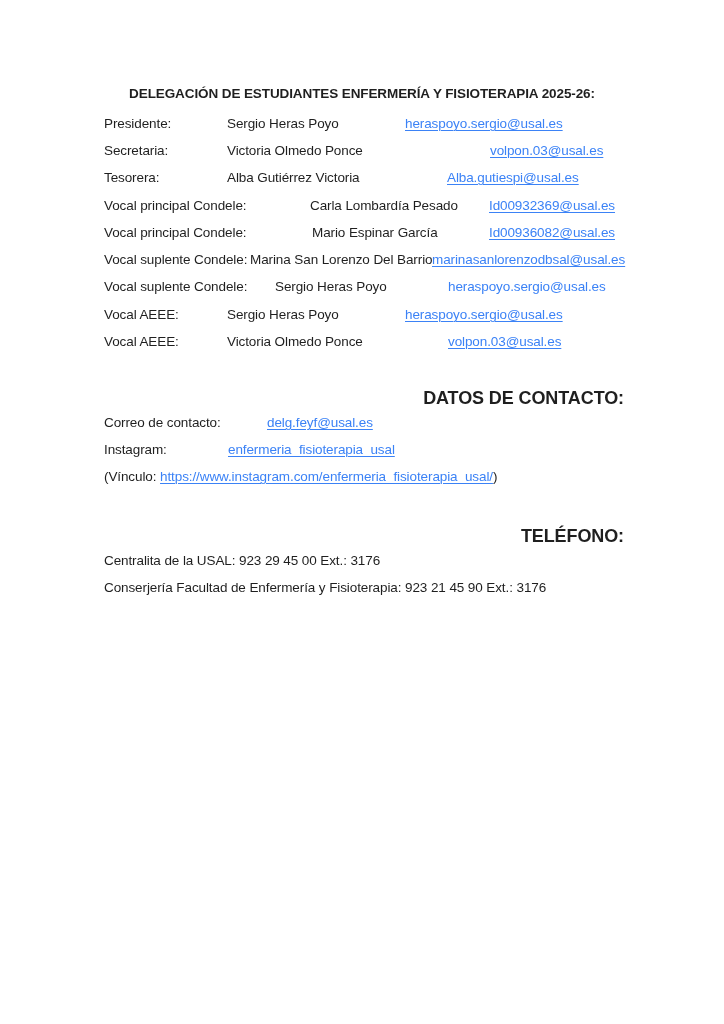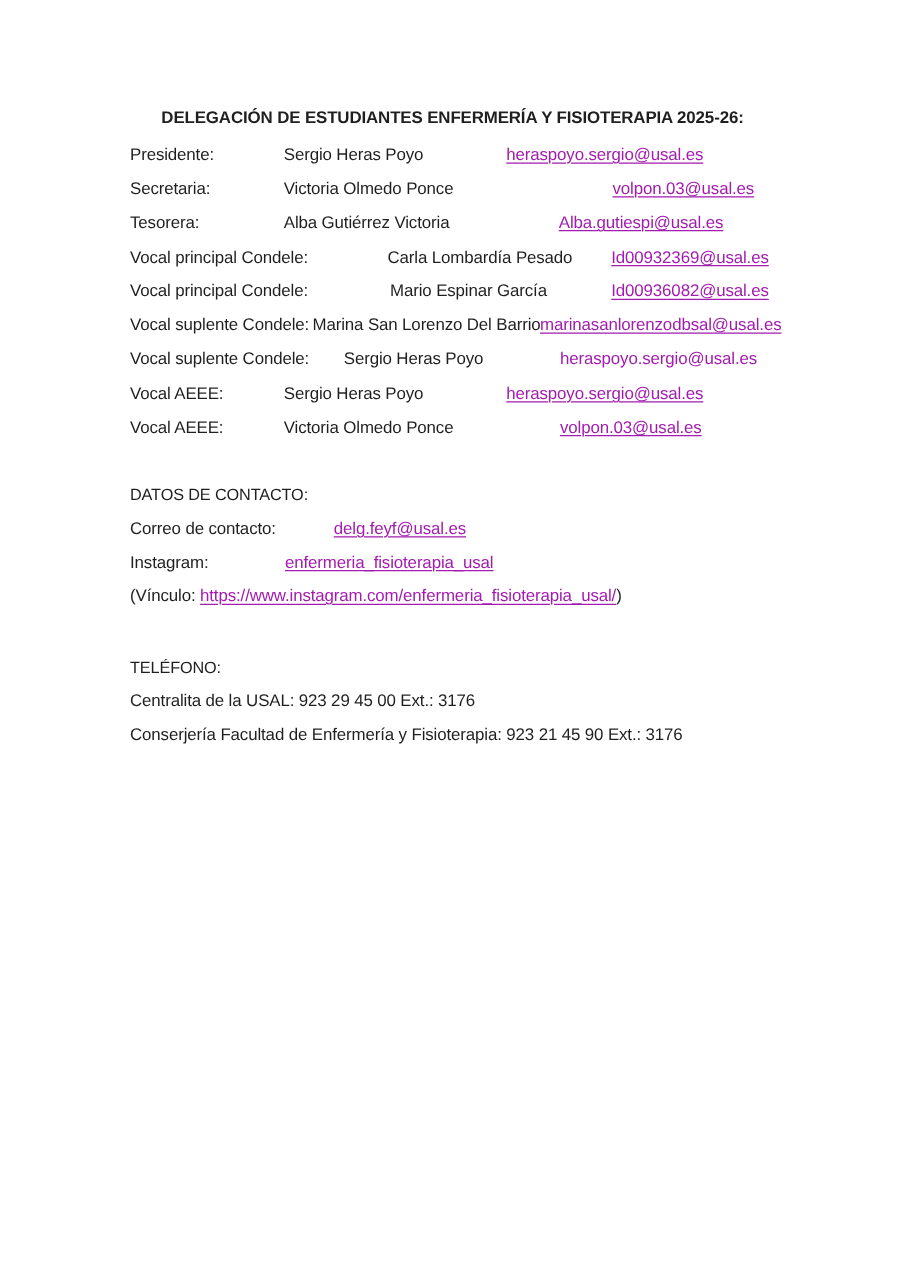--- a/index.html
+++ b/index.html
@@ -30,37 +30,37 @@
     left: 0;
     right: 0;
     text-align: center;
     font-weight: bold;
     font-size: 13.5px;
   }
   .section-heading {
     position: absolute;
     left: 0;
     right: 0;
-    text-align: left;
-    font-weight: normal;
-    font-size: 13px;
+    text-align: right;
+    font-weight: bold;
+    font-size: 18px;
   }
   .row {
     position: absolute;
     left: 0;
     right: 0;
     height: 18px;
     line-height: 18px;
     white-space: nowrap;
   }
   .row .role { position: absolute; left: 0; }
   .row .name { position: absolute; left: var(--nx); }
   .row .mail { position: absolute; left: var(--ex); }
   a.link, .link {
-    color: #a21caf;
+    color: #3b82f6;
     text-decoration: underline;
     text-decoration-thickness: 1px;
     text-underline-offset: 2px;
     cursor: pointer;
   }
   .link.no-underline { text-decoration: none; }
   .plain-line { position: absolute; left: 0; right: 0; white-space: nowrap; }
 </style>
 </head>
 <body>

